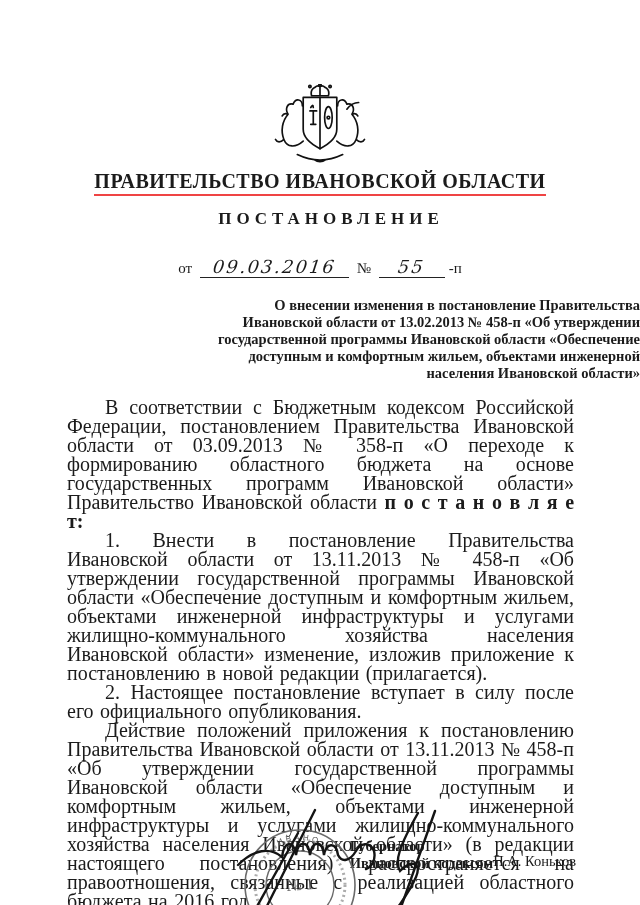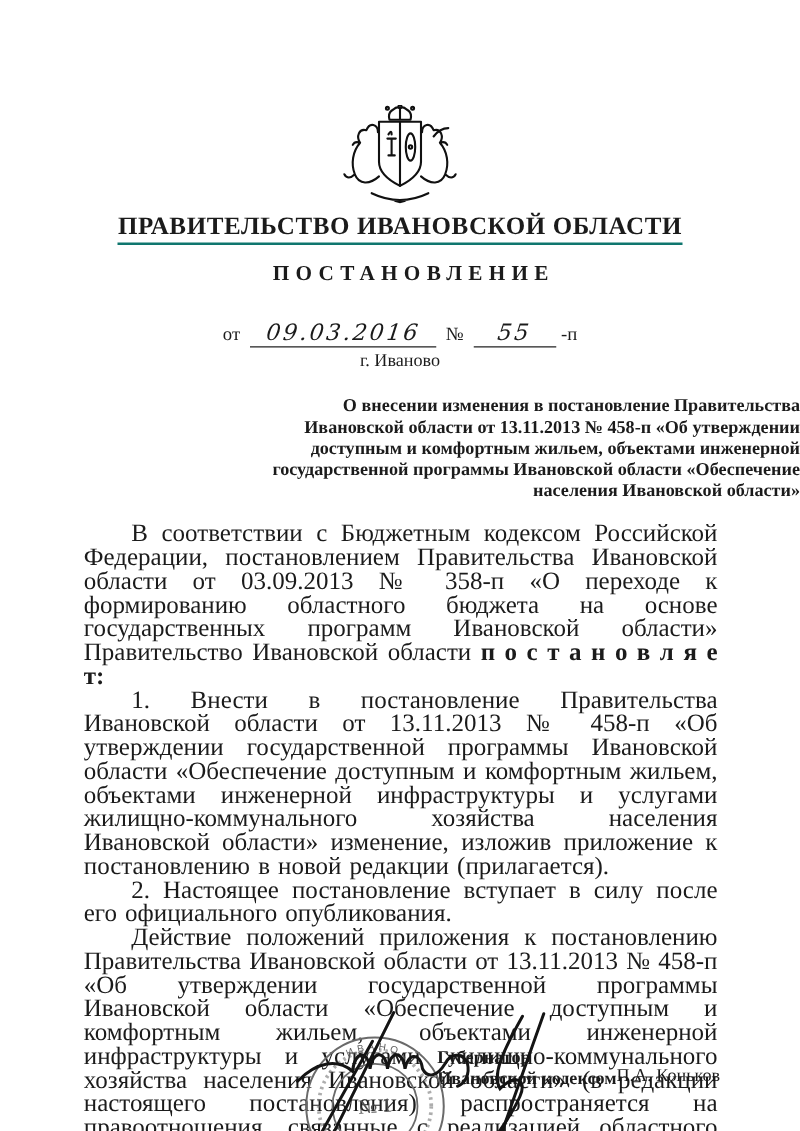--- a/index.html
+++ b/index.html
@@ -4,21 +4,21 @@
 <style>
   html,body{margin:0;padding:0;background:#ffffff;}
   .page{
     position:relative;width:640px;height:905px;background:#fff;overflow:hidden;
     font-family:"Liberation Serif",serif;color:#1b1b1b;
   }
   .crest{width:130px;height:84px;margin:84px auto 0;display:block;}
   .org-title{
     text-align:center;margin-top:2px;font-size:20px;font-weight:bold;letter-spacing:.5px;
   }
-  .org-title .u{display:inline-block;border-bottom:2px solid #0f766e;padding-bottom:1px;}
+  .org-title .u{display:inline-block;border-bottom:2px solid #ef4444;padding-bottom:1px;}
   .doc-type{
     text-align:center;margin-top:13px;font-size:17px;font-weight:bold;letter-spacing:5px;padding-left:22px;
   }
   .date-line{
     text-align:center;margin-top:29px;font-size:15px;white-space:nowrap;
   }
   .fill{
     display:inline-block;border-bottom:1.5px solid #222;padding:0 13px;margin:0 4px;
     min-width:40px;
   }
@@ -80,27 +80,26 @@
 
   <div class="doc-type">ПОСТАНОВЛЕНИЕ</div>
 
   <div class="date-line">
     <span>от</span>
     <span class="fill"><span class="hand">09.03.2016</span></span>
     <span>№</span>
     <span class="fill"><span class="hand">55</span></span><span>-п</span>
   </div>
 
-  <div class="city">г. Иваново</div>
 
   <div class="subject">
     <div>О внесении изменения в постановление Правительства</div>
-    <div>Ивановской области от 13.11.2013 № 458-п «Об утверждении</div>
+    <div>Ивановской области от 13.02.2013 № 458-п «Об утверждении</div>
+    <div>государственной программы Ивановской области «Обеспечение</div>
     <div>доступным и комфортным жильем, объектами инженерной</div>
-    <div>государственной программы Ивановской области «Обеспечение</div>
     <div>населения Ивановской области»</div>
   </div>
 
   <div class="body-text">
     <p><span>В соответствии с Бюджетным кодексом Российской Федерации, постановлением Правительства Ивановской области от 03.09.2013 № 358-п «О переходе к формированию областного бюджета на основе государственных программ Ивановской области» Правительство Ивановской области </span><span class="bold-sp">п о с т а н о в л я е т:</span></p>
     <p>1. Внести в постановление Правительства Ивановской области от 13.11.2013 № 458-п «Об утверждении государственной программы Ивановской области «Обеспечение доступным и комфортным жильем, объектами инженерной инфраструктуры и услугами жилищно-коммунального хозяйства населения Ивановской области» изменение, изложив приложение к постановлению в новой редакции (прилагается).</p>
     <p>2. Настоящее постановление вступает в силу после его официального опубликования.</p>
     <p>Действие положений приложения к постановлению Правительства Ивановской области от 13.11.2013 № 458-п «Об утверждении государственной программы Ивановской области «Обеспечение доступным и комфортным жильем, объектами инженерной инфраструктуры и услугами жилищно-коммунального хозяйства населения Ивановской области» (в редакции настоящего постановления) распространяется на правоотношения, связанные с реализацией областного бюджета на 2016 год.</p>
   </div>
 

